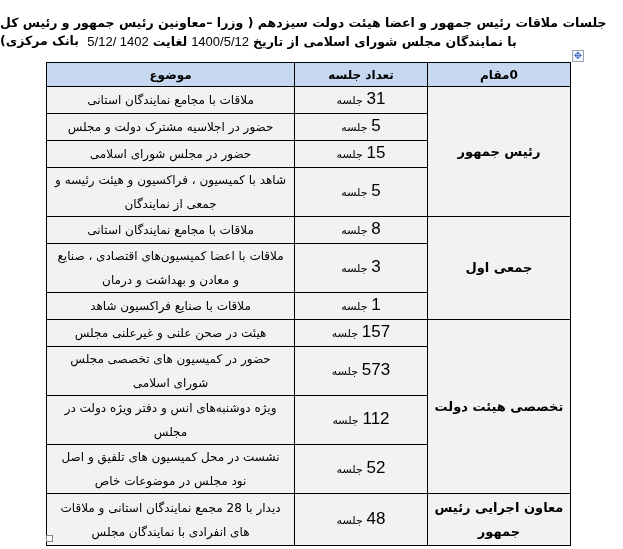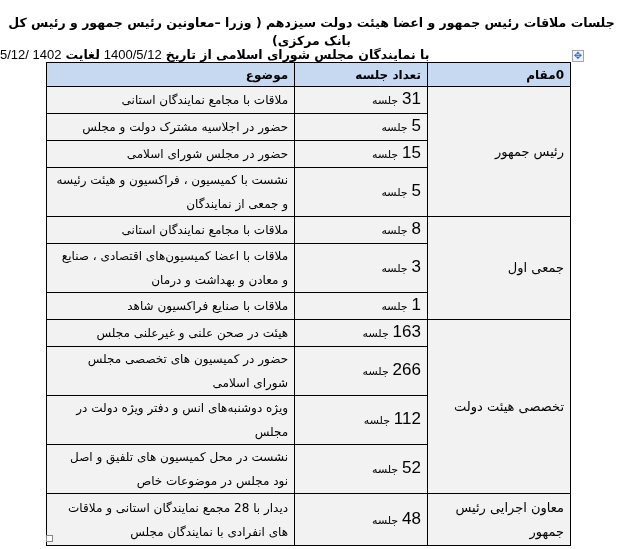--- a/index.html
+++ b/index.html
@@ -1,26 +1,26 @@
 <!DOCTYPE html>
 <html><head>
 <meta charset="utf-8">
 <style>
   * { box-sizing: border-box; margin: 0; padding: 0; }
   html, body { width: 623px; height: 549px; background: #ffffff; overflow: hidden; }
   body { position: relative; font-family: "DejaVu Sans", sans-serif; color: #000; }
 
   .title1 {
     position: absolute; left: 0; top: 14px; width: 623px;
-    text-align: center; direction: rtl;
+    text-align: left; direction: rtl;
     font-weight: bold; font-size: 12.5px; line-height: 18px;
   }
   .title2 {
-    position: absolute; left: 0; top: 46px; width: 604px;
-    text-align: left; direction: rtl;
+    position: absolute; left: 0; top: 33px; width: 604px;
+    text-align: center; direction: rtl;
     font-size: 12.5px; line-height: 18px;
   }
   .title2 .b { font-weight: bold; }
   .title2 .n { font-family: "Liberation Sans", sans-serif; font-size: 13px; }
 
   .move-handle {
     position: absolute; left: 572px; top: 50px; width: 12px; height: 12px;
     border: 1px solid #9aa6b8; background: #f2f4f8;
     color: #3a6bc4; font-size: 10px; line-height: 10px; text-align: center;
   }
@@ -29,28 +29,28 @@
     border: 1px solid #888; background: #fff;
   }
 
   table.main {
     position: absolute; left: 46px; top: 62px; width: 525px;
     border-collapse: collapse; direction: rtl;
     font-size: 12px;
   }
   table.main td, table.main th {
     border: 1.5px solid #000;
-    text-align: right; vertical-align: middle;
+    text-align: center; vertical-align: middle;
     padding: 0 6px;
   }
   table.main th {
     background: #c6d9f1; font-weight: bold; height: 24px; font-size: 12px;
   }
   table.main td { background: #f2f2f2; line-height: 24px; }
-  td.role { font-weight: normal; font-size: 13px; width: 139px; }
+  td.role { font-weight: bold; font-size: 13px; width: 139px; }
   td.count { width: 129px; }
   td.topic { width: 241px; }
   .num { font-family: "Liberation Sans", sans-serif; font-size: 17px; }
   .unit { font-size: 11px; }
 </style>
 </head>
 <body>
 
 <div class="title1">جلسات ملاقات رئیس جمهور و اعضا هیئت دولت سیزدهم ( وزرا –معاونین رئیس جمهور و رئیس کل بانک مرکزی)</div>
 <div class="title2">
@@ -80,44 +80,44 @@
     <tr style="height:25px">
       <td class="count"><span class="num">5</span> <span class="unit">جلسه</span></td>
       <td class="topic">حضور در اجلاسیه مشترک دولت و مجلس</td>
     </tr>
     <tr style="height:24px">
       <td class="count"><span class="num">15</span> <span class="unit">جلسه</span></td>
       <td class="topic">حضور در مجلس شورای اسلامی</td>
     </tr>
     <tr style="height:49px">
       <td class="count"><span class="num">5</span> <span class="unit">جلسه</span></td>
-      <td class="topic">نشست با کمیسیون ، فراکسیون و هیئت رئیسه و جمعی از نمایندگان</td>
+      <td class="topic">شاهد با کمیسیون ، فراکسیون و هیئت رئیسه و جمعی از نمایندگان</td>
     </tr>
 
     <tr style="height:25px">
       <td class="role" rowspan="3">جمعی اول</td>
       <td class="count"><span class="num">8</span> <span class="unit">جلسه</span></td>
       <td class="topic">ملاقات با مجامع نمایندگان استانی</td>
     </tr>
     <tr style="height:49px">
       <td class="count"><span class="num">3</span> <span class="unit">جلسه</span></td>
       <td class="topic">ملاقات با اعضا کمیسیون‌های اقتصادی ، صنایع و معادن و بهداشت و درمان</td>
     </tr>
     <tr style="height:25px">
       <td class="count"><span class="num">1</span> <span class="unit">جلسه</span></td>
       <td class="topic">ملاقات با صنایع فراکسیون شاهد</td>
     </tr>
 
     <tr style="height:25px">
       <td class="role" rowspan="4">تخصصی هیئت دولت</td>
-      <td class="count"><span class="num">163</span> <span class="unit">جلسه</span></td>
+      <td class="count"><span class="num">157</span> <span class="unit">جلسه</span></td>
       <td class="topic">هیئت در صحن علنی و غیرعلنی مجلس</td>
     </tr>
     <tr style="height:49px">
-      <td class="count"><span class="num">266</span> <span class="unit">جلسه</span></td>
+      <td class="count"><span class="num">573</span> <span class="unit">جلسه</span></td>
       <td class="topic">حضور در کمیسیون های تخصصی مجلس شورای اسلامی</td>
     </tr>
     <tr style="height:49px">
       <td class="count"><span class="num">112</span> <span class="unit">جلسه</span></td>
       <td class="topic">ویژه دوشنبه‌های انس و دفتر ویژه دولت در مجلس</td>
     </tr>
     <tr style="height:49px">
       <td class="count"><span class="num">52</span> <span class="unit">جلسه</span></td>
       <td class="topic">نشست در محل کمیسیون های تلفیق و اصل نود مجلس در موضوعات خاص</td>
     </tr>

